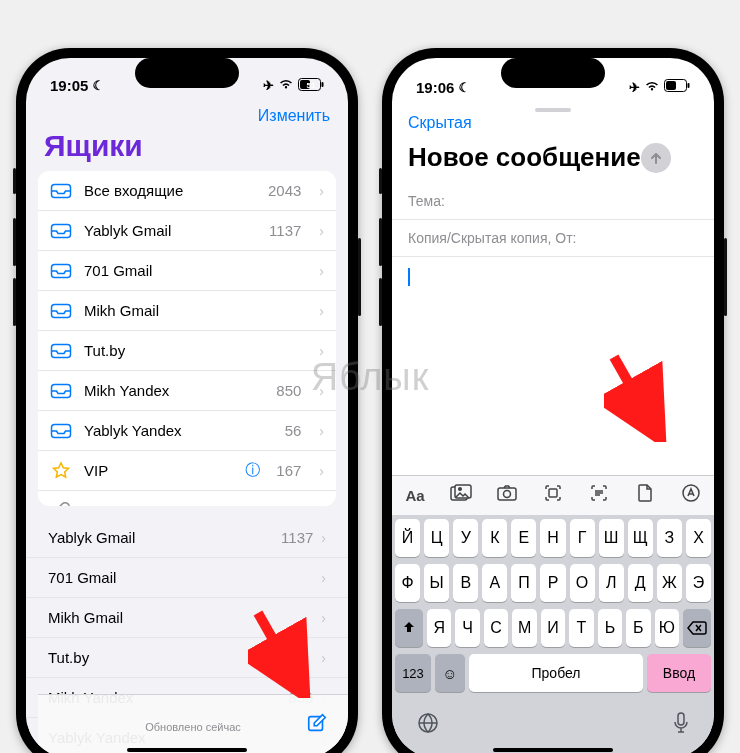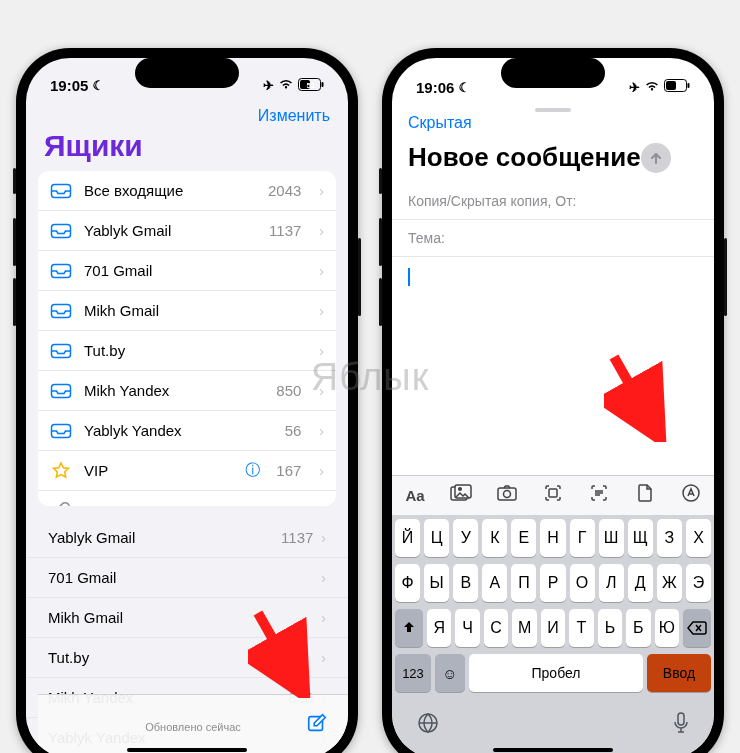--- a/index.html
+++ b/index.html
@@ -87,21 +87,21 @@
     font-size: 16px; color: #000; box-shadow: 0 1px 0 rgba(0,0,0,.25);
     max-width: 28px;
   }
   .krow.r3 .key { max-width: 28px; }
   .key.mod { background: #adb2bc; flex: 0 0 36px; max-width: 36px; }
   .krow.bottom { align-items: center; }
   .krow.bottom .key { max-width: none; }
   .key.num { flex: 0 0 36px; background: #adb2bc; font-size: 13px; }
   .key.emoji { flex: 0 0 30px; background: #adb2bc; font-size: 15px; }
   .key.space { flex: 1; font-size: 14px; }
-  .key.enter { flex: 0 0 64px; background: #c2410c; font-size: 14px; }
+  .key.enter { flex: 0 0 64px; background: #f9a8d4; font-size: 14px; }
   .kbd-footer { display: flex; justify-content: space-between; padding: 6px 24px 18px; color: #50555c; font-size: 20px; }
 
   
   .arrow { position: absolute; z-index: 50; }
   .arrow svg { display: block; }
 
   .watermark {
     position: absolute; top: 50%; left: 50%; transform: translate(-50%,-50%);
     font-size: 38px; color: rgba(120,120,120,.35); font-weight: 400; letter-spacing: 1px; z-index: 60;
     pointer-events: none;
@@ -344,22 +344,22 @@
         <span></span>
       </div>
       <div class="compose-title-row">
         <div class="compose-title">Новое сообщение</div>
         <div class="send-btn">
           <svg width="16" height="16" viewBox="0 0 16 16">
               <path d="M8 13V4M4 8l4-4 4 4" stroke="#8e8e93" stroke-width="2" fill="none" stroke-linecap="round" stroke-linejoin="round"></path>
             </svg>
         </div>
       </div>
+      <div class="field">Тема:</div>
       <div class="field">Копия/Скрытая копия, От:</div>
-      <div class="field">Тема:</div>
       <div class="body-area"><span class="cursor"></span></div>
 
       <div class="arrow" style="right:40px; bottom:316px;">
         <svg width="70" height="90" viewBox="0 0 70 90">
             <defs>
               <marker id="ah2" markerWidth="8" markerHeight="8" refX="5" refY="4" orient="auto">
                 <path d="M0,0 L8,4 L0,8 z" fill="#ff1a1a"></path>
               </marker>
             </defs>
             <path d="M10,5 Q30,40 48,72" stroke="#ff1a1a" stroke-width="10" fill="none" marker-end="url(#ah2)"></path>

